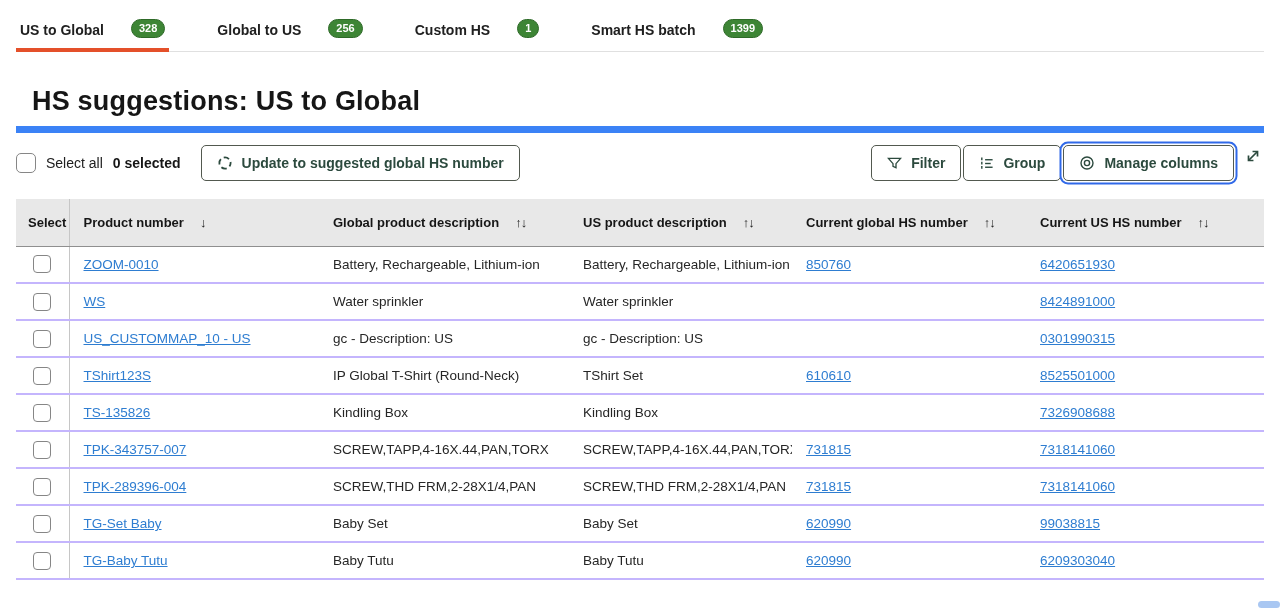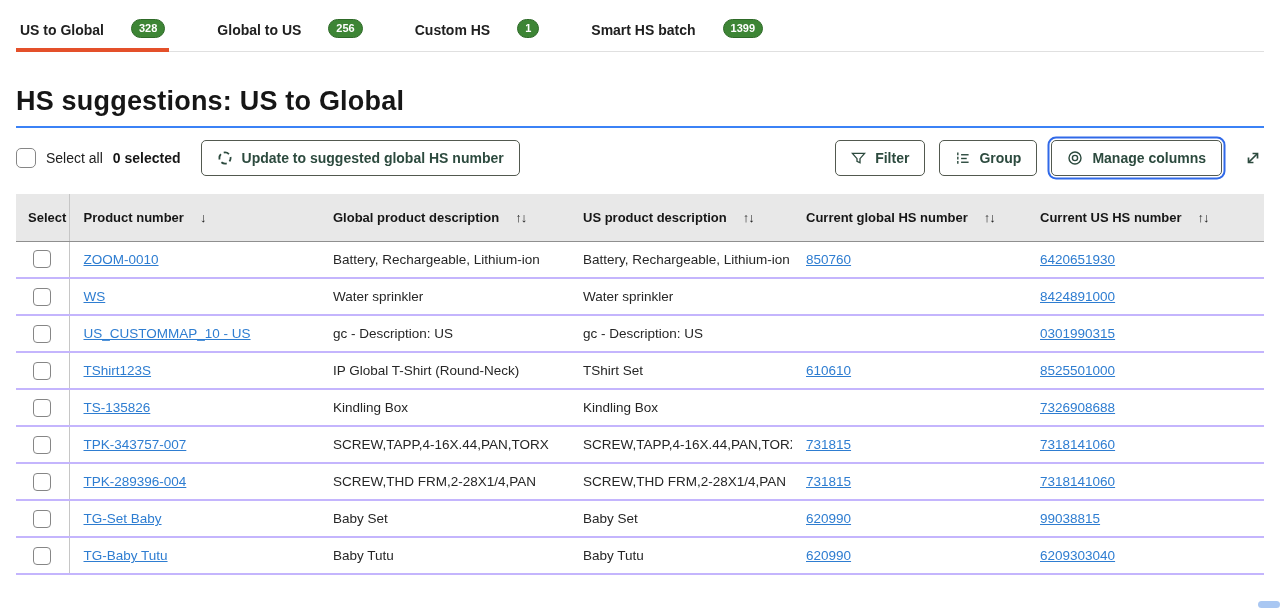--- a/index.html
+++ b/index.html
@@ -31,27 +31,27 @@
     content:"";position:absolute;left:0;right:0;bottom:-1px;height:4px;
     background:var(--accent-orange);
   }
   .tab-badge{
     display:inline-block;min-width:14px;padding:2px 7px;border-radius:999px;
     background:var(--badge-green);border:1px solid var(--badge-green-border);
     color:#ffffff;font-size:11px;font-weight:700;line-height:1.2;text-align:center;
   }
 
   
-  .page-title{margin:32px 0 8px 0;font-size:27px;line-height:34px;font-weight:600;color:#161616;letter-spacing:.2px;}
+  .page-title{margin:32px 0 8px 16px;font-size:27px;line-height:34px;font-weight:600;color:#161616;letter-spacing:.2px;}
   .page-subtitle{margin:0 0 44px 0;font-size:12.5px;font-weight:700;color:#1c1c1c;}
 
   
-  .toolbar{border-top:2px solid #3b82f6;padding:12px 0;display:flex;align-items:center;}
+  .toolbar{border-top:7px solid #3b82f6;padding:12px 0;display:flex;align-items:center;}
   .toolbar-left{display:flex;align-items:center;gap:8px;}
-  .toolbar-right{margin-left:auto;display:flex;align-items:center;gap:14px;}
+  .toolbar-right{margin-left:auto;display:flex;align-items:flex-start;gap:2px;}
   .checkbox{
     width:20px;height:20px;border:1.5px solid #868686;border-radius:5px;background:#fff;
     display:inline-block;flex:0 0 auto;cursor:pointer;
   }
   .select-all-label{font-size:14px;color:#202020;margin-left:2px;}
   .selected-count{font-size:14px;font-weight:700;color:#161616;margin-left:2px;}
   .btn{
     display:inline-flex;align-items:center;gap:9px;height:36px;padding:0 15px;
     background:#fff;border:1px solid var(--button-border);border-radius:5px;
     font-family:inherit;font-size:14px;font-weight:700;color:var(--button-green);

